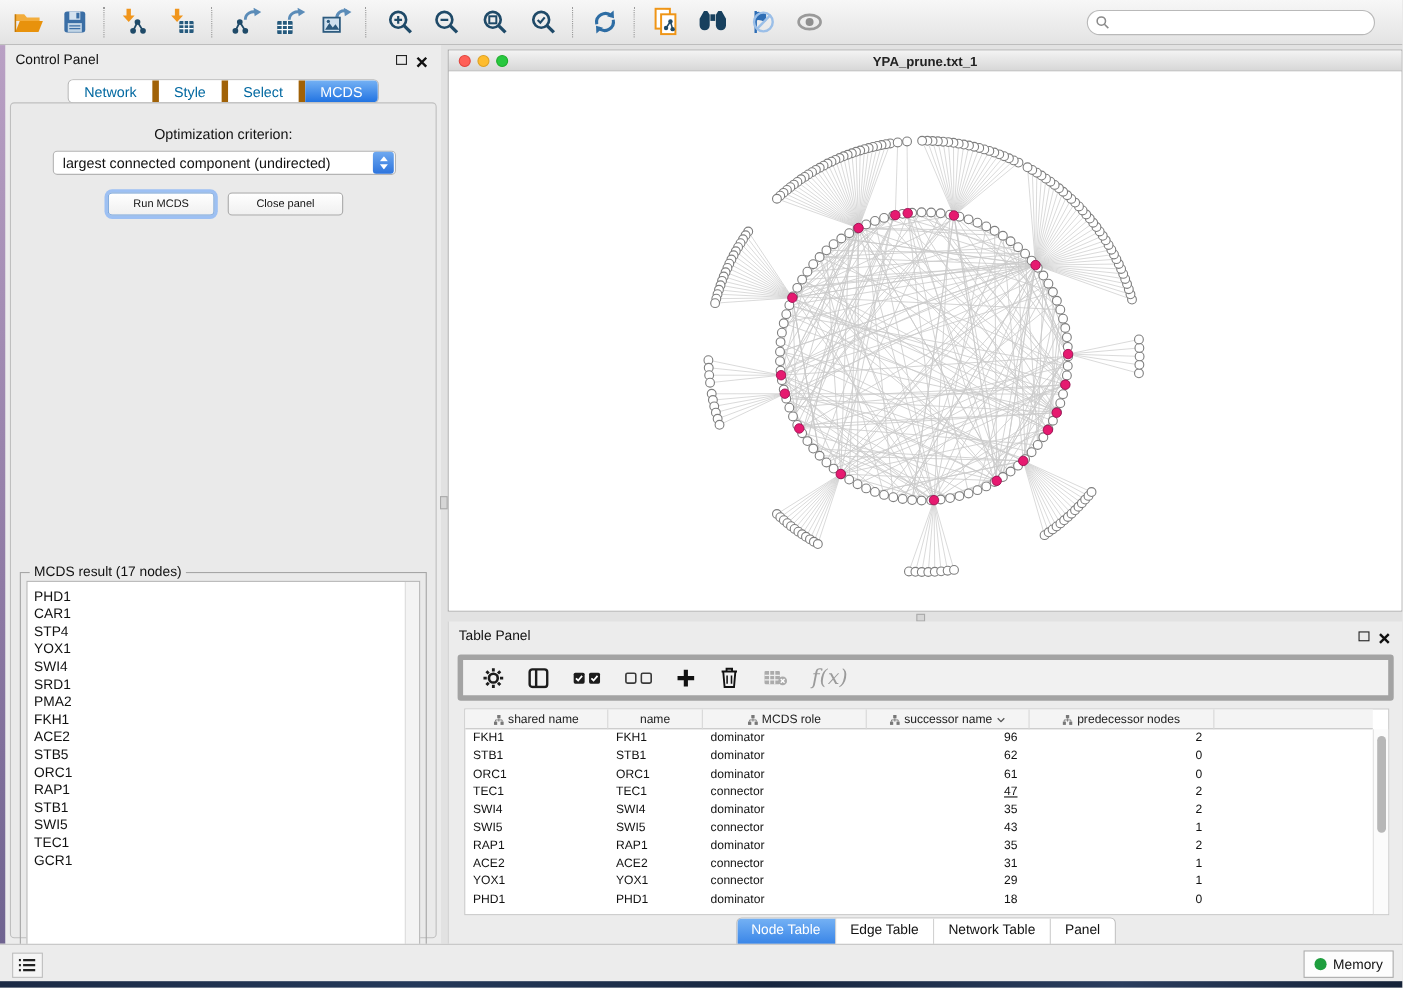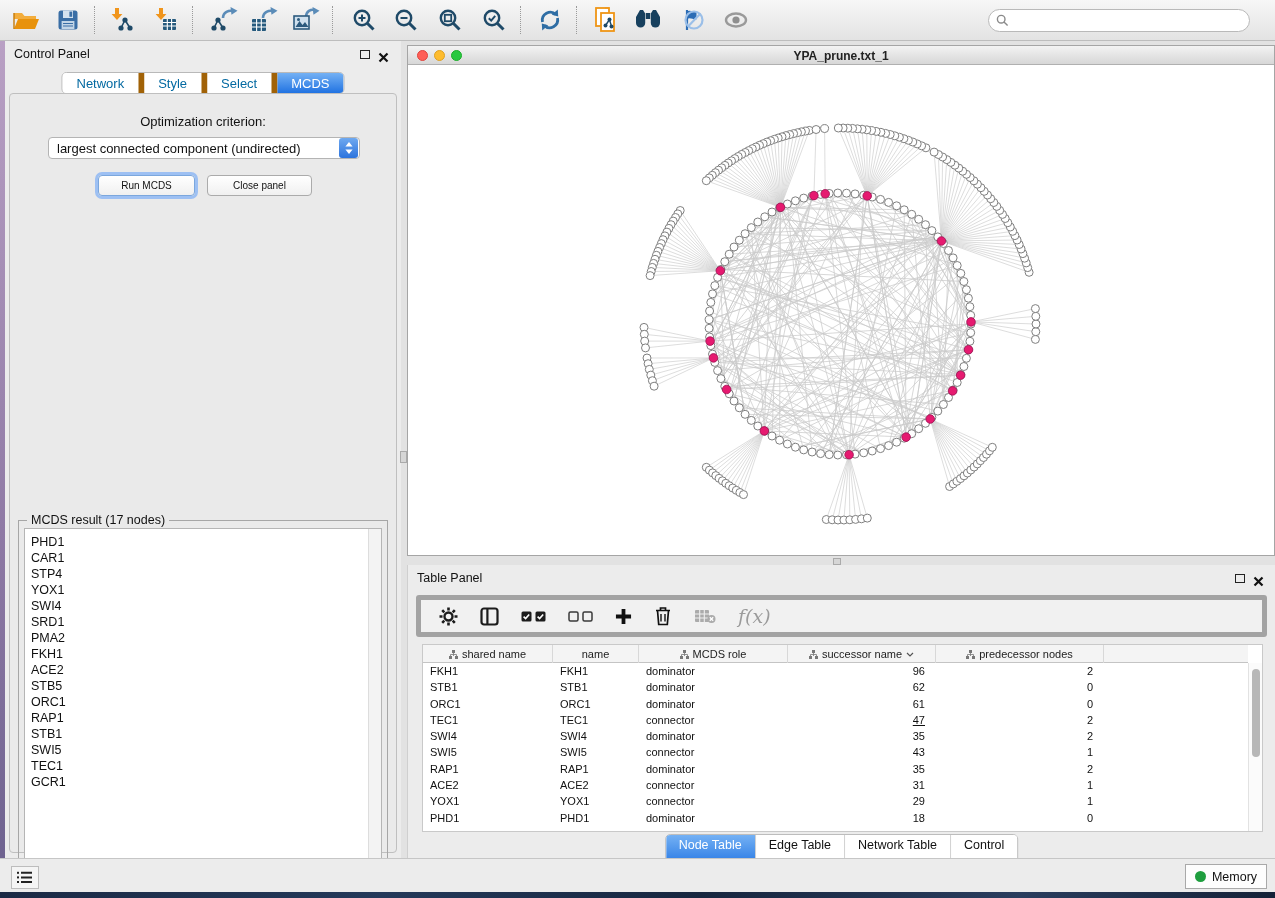--- a/index.html
+++ b/index.html
@@ -1177,21 +1177,21 @@
           </div>
         <div id="nt-scroll">
             <div id="nt-thumb"></div>
           </div>
       </div>
 
       <div id="tp-tabs">
           <div class="tp-tab sel">Node Table</div>
           <div class="tp-tab">Edge Table</div>
           <div class="tp-tab">Network Table</div>
-          <div class="tp-tab">Control</div>
+          <div class="tp-tab">Panel</div>
         </div>
     </div>
   </div>
 
   <div id="statusbar">
     <div id="list-btn">
       <svg width="16" height="13" viewBox="0 0 16 13">
           <g stroke="#222" stroke-width="2">
             <path d="M4 1.8h11M4 6.4h11M4 11h11"></path>
           </g>

